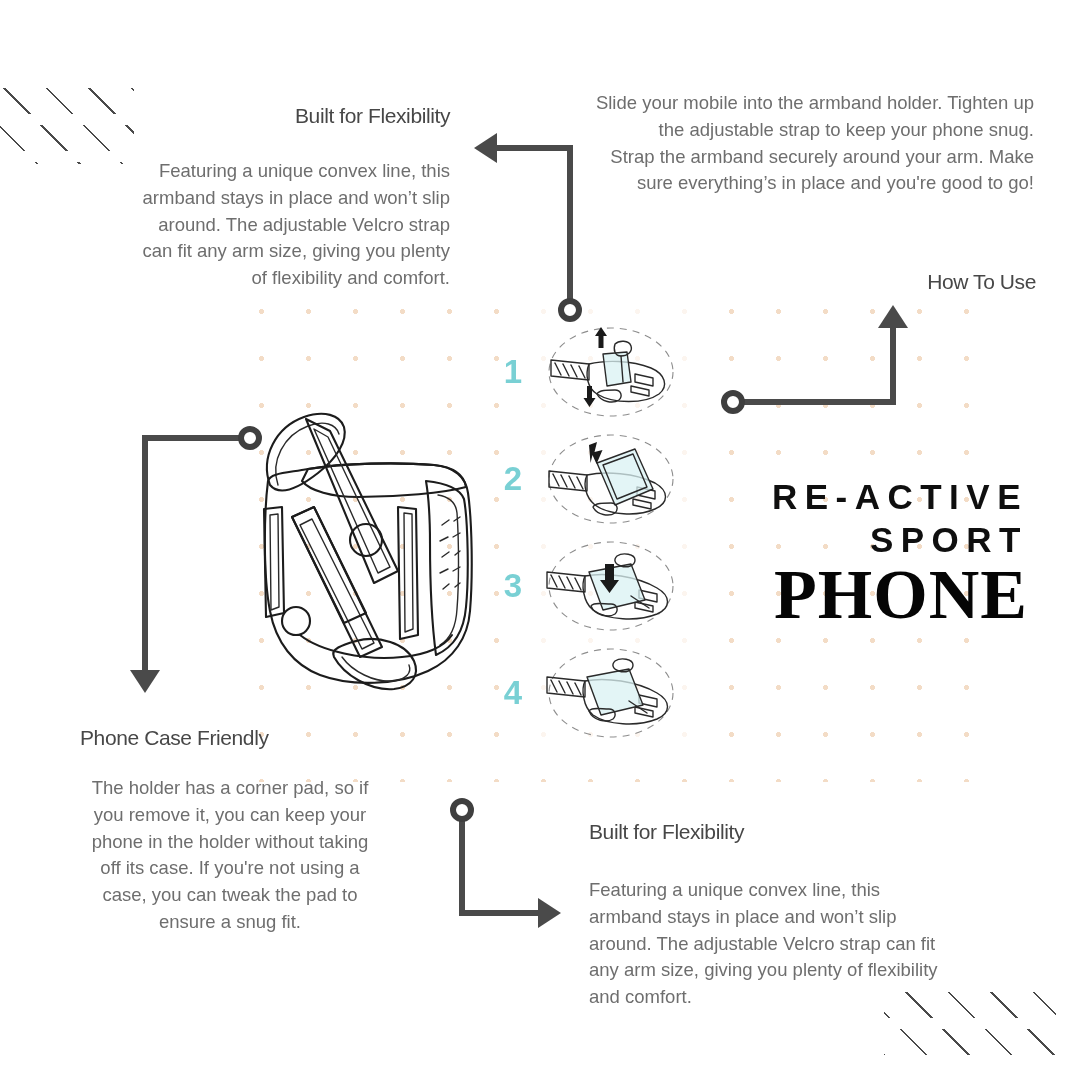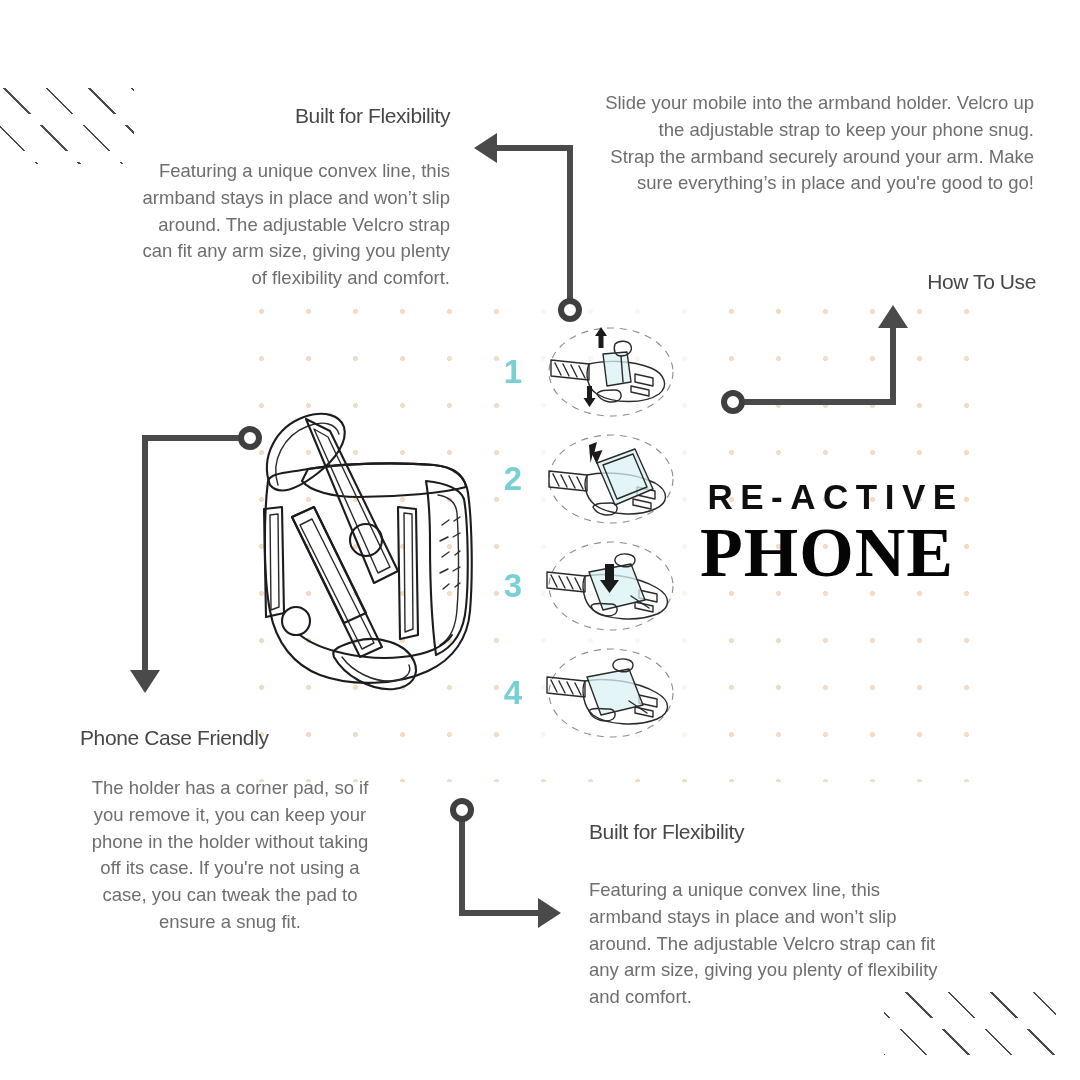--- a/index.html
+++ b/index.html
@@ -82,23 +82,23 @@
   #blk-case-title { left: 80px; top: 726px; width: 340px; text-align: left; }
   #blk-case-body  { left: 80px; top: 775px; width: 300px; text-align: center; }
 
   
   #blk-flex-bot-title { left: 589px; top: 820px; width: 400px; text-align: left; }
   #blk-flex-bot-body  { left: 589px; top: 877px; width: 360px; text-align: left; }
 
   
   #title-lockup {
     position: absolute;
-    left: 700px; top: 476px;
+    left: 672px; top: 476px;
     width: 356px;
-    text-align: left;
+    text-align: right;
     z-index: 5;
   }
   #title-lockup .tl-line1,
   #title-lockup .tl-line2 {
     font-family: "Liberation Sans", sans-serif;
     font-weight: bold;
     color: #0f0f0f;
     font-size: 35px;
     letter-spacing: 7.5px;
     line-height: 1.22;
@@ -343,28 +343,29 @@
     <g>
       <path class="conn-line" d="M462 819 L462 913 L538 913"></path>
       <path class="conn-head" d="M538 898 L561 913 L538 928 Z"></path>
       <circle class="conn-dot" cx="462" cy="810" r="9"></circle>
     </g>
   </svg>
 
   <div class="heading" id="blk-flex-top-title">Built for Flexibility</div>
   <div class="body-text" id="blk-flex-top-body">Featuring a unique convex line, this armband stays in place and won’t slip around. The adjustable Velcro strap can fit any arm size, giving you plenty of flexibility and comfort.</div>
 
-  <div class="body-text" id="blk-howto-body">Slide your mobile into the armband holder. Velcro up the adjustable strap to keep your phone snug.
+  <div class="body-text" id="blk-howto-body">Slide your mobile into the armband holder. Tighten up the adjustable strap to keep your phone snug.
 Strap the armband securely around your arm. Make sure everything’s in place and you're good to go!</div>
   <div class="heading" id="blk-case-title">Phone Case Friendly</div>
 
   <div class="heading" id="blk-howto-title">How To Use</div>
   <div class="body-text" id="blk-case-body">The holder has a corner pad, so if you remove it, you can keep your phone in the holder without taking off its case. If you're not using a case, you can tweak the pad to ensure a snug fit.</div>
 
   <div class="heading" id="blk-flex-bot-title">Built for Flexibility</div>
   <div class="body-text" id="blk-flex-bot-body">Featuring a unique convex line, this armband stays in place and won’t slip around. The adjustable Velcro strap can fit any arm size, giving you plenty of flexibility and comfort.</div>
 
   <div id="title-lockup">
     <div class="tl-line1">RE-ACTIVE</div>
+    <div class="tl-line2">SPORT</div>
     <div class="tl-line3">PHONE</div>
   </div>
 
 </div>
 
 </body></html>

